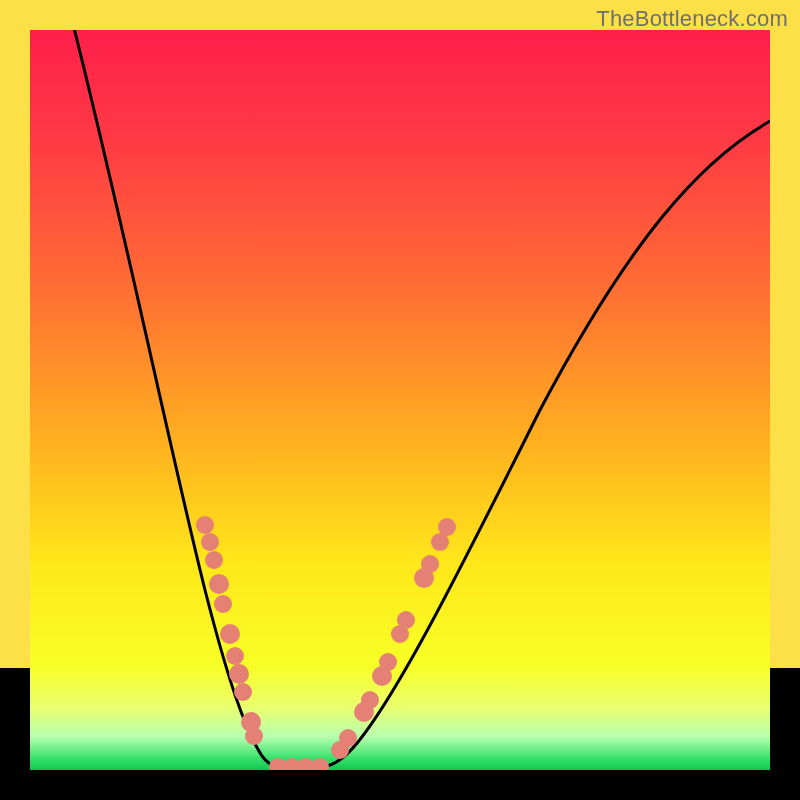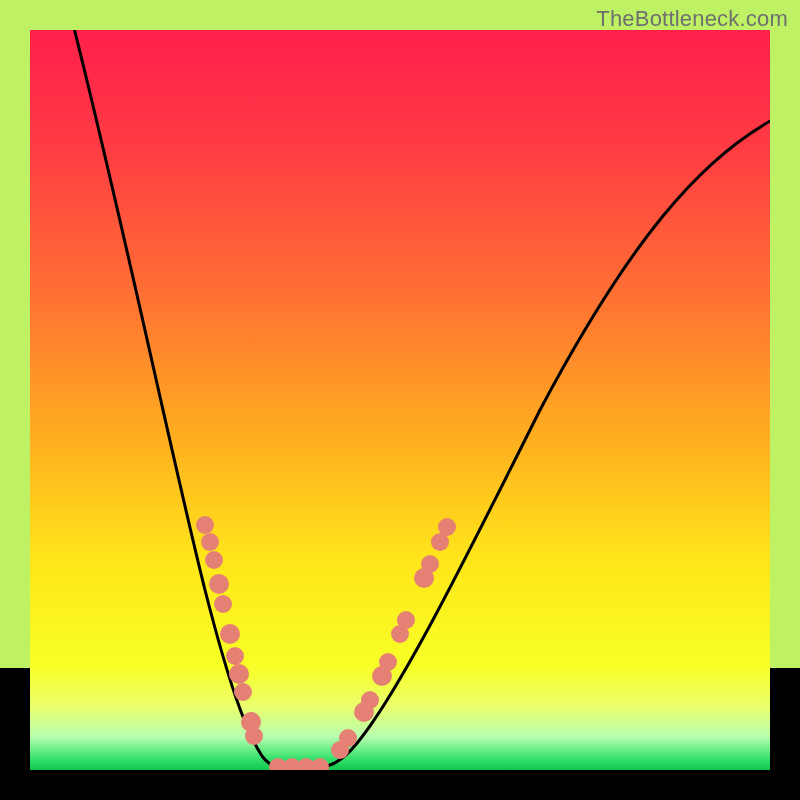--- a/index.html
+++ b/index.html
@@ -10,21 +10,21 @@
     background: #000;
     overflow: hidden;
     font-family: Arial, Helvetica, sans-serif;
   }
   .frame {
     position: absolute;
     left: 0;
     top: 0;
     width: 800px;
     height: 668px;
-    background: #bef264;
+    background: #fde047;
   }
   .plot {
     position: absolute;
     left: 30px;
     top: 30px;
     width: 740px;
     height: 740px;
     overflow: hidden;
   }
   .gradient {

